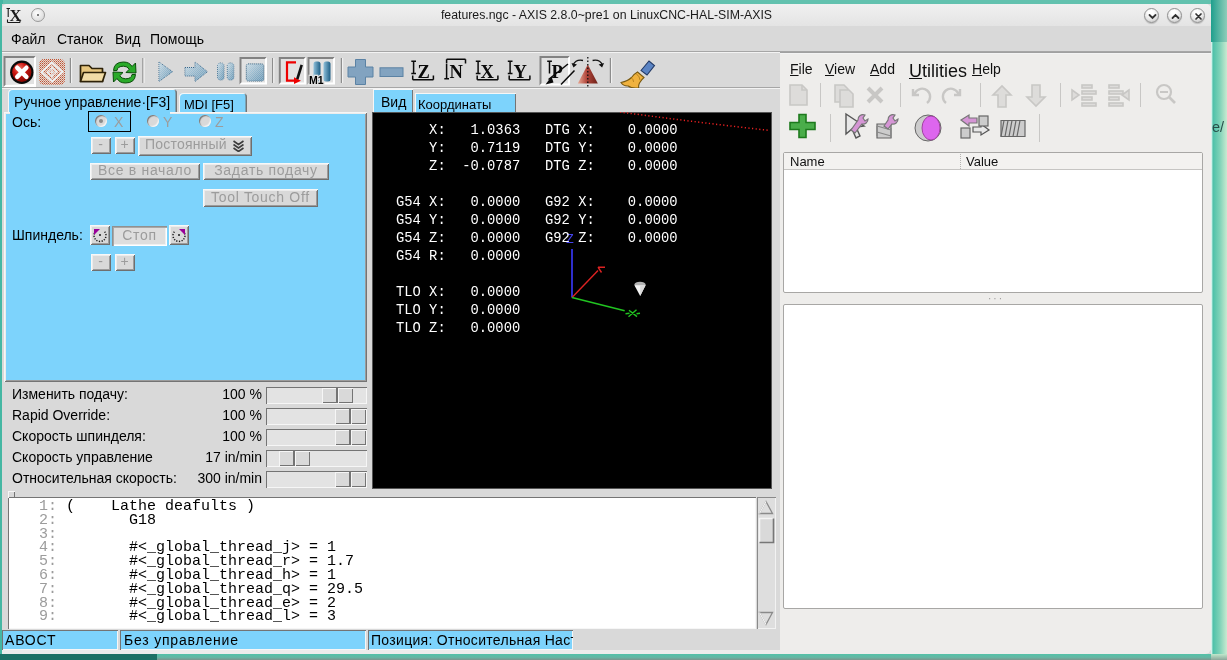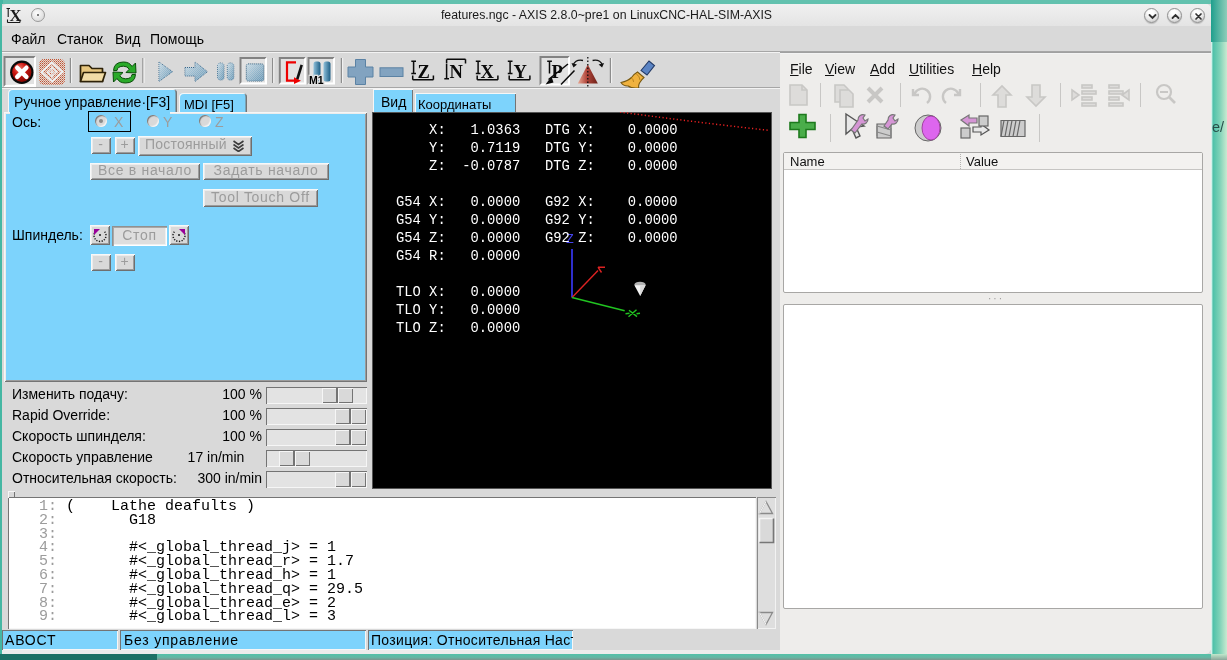--- a/index.html
+++ b/index.html
@@ -230,21 +230,21 @@
 <div class="abs" style="left:199px;top:115px;width:12px;height:12px;border-radius:50%;background:#d9d9d9;box-shadow:inset 1px 1px 1px #747474,inset -1px -1px 1px #f6f6f6"></div>
 <div class="abs dis" style="left:215px;top:114px;font-size:14px">Z</div>
 
 <div class="abs btn" style="left:91px;top:137px;width:20px;height:17px;line-height:15px">-</div>
 <div class="abs btn" style="left:115px;top:137px;width:20px;height:17px;line-height:15px">+</div>
 <div class="abs btn" style="left:138px;top:136px;width:114px;height:20px;line-height:17px;text-align:left;padding-left:7px;letter-spacing:0.2px">Постоянный</div>
 <svg class="abs" style="left:231px;top:140px" width="15" height="12" viewBox="0 0 15 12">
     <path d="M2.5,1 l5,3.5 5,-3.5 M2.5,4.5 l5,3.5 5,-3.5 M2.5,8 l5,3.5 5,-3.5" fill="none" stroke="#3d3d3d" stroke-width="1.6"></path>
   </svg>
 <div class="abs btn" style="left:90px;top:163px;width:110px;height:17px;line-height:15px">Все в начало</div>
-<div class="abs btn" style="left:203px;top:163px;width:126px;height:17px;line-height:15px">Задать начало</div>
+<div class="abs btn" style="left:203px;top:163px;width:126px;height:17px;line-height:15px">Задать подачу</div>
 <div class="abs btn" style="left:203px;top:189px;width:115px;height:18px;line-height:16px">Tool Touch Off</div>
 <div class="abs lbl" style="left:12px;top:227px">Шпиндель:</div>
 <div class="abs btn" style="left:90px;top:225px;width:20px;height:20px"></div>
 <svg class="abs" style="left:92px;top:227px" width="16" height="16" viewBox="0 0 16 16">
     <path d="M4,4 a6,6 0 1 0 8,0" fill="none" stroke="#1a1a1a" stroke-width="1.5" stroke-dasharray="1.2 1.4"></path>
     <path d="M2,2 l6,0 -6,6 Z" fill="#990099"></path>
     <circle cx="8" cy="8" r="1" fill="#1a1a1a"></circle>
   </svg>
 <div class="abs btn" style="left:112px;top:226px;width:55px;height:20px;line-height:19px;background:#dedede;box-shadow:inset 1px 1px 0 #909090,inset 2px 2px 0 #a8a8a8,inset -1px -1px 0 #ffffff,inset -2px -2px 0 #f0f0f0">Стоп</div>
 <div class="abs btn" style="left:169px;top:225px;width:20px;height:20px"></div>
@@ -258,21 +258,21 @@
 
 <div id="sliders">
 <div class="abs lbl" style="left:12px;top:385.5px">Изменить подачу:</div>
 <div class="abs lbl" style="left:12px;top:406.5px">Rapid Override:</div>
 <div class="abs lbl" style="left:12px;top:427.5px">Скорость шпинделя:</div>
 <div class="abs lbl" style="left:12px;top:448.5px">Скорость управление</div>
 <div class="abs lbl" style="left:12px;top:469.5px">Относительная скорость:</div>
 <div class="abs lbl" style="left:170px;top:385.5px;width:92px;text-align:right">100 %</div>
 <div class="abs lbl" style="left:170px;top:406.5px;width:92px;text-align:right">100 %</div>
 <div class="abs lbl" style="left:170px;top:427.5px;width:92px;text-align:right">100 %</div>
-<div class="abs lbl" style="left:170px;top:448.5px;width:92px;text-align:center">17 in/min</div>
+<div class="abs lbl" style="left:170px;top:448.5px;width:92px;text-align:right">17 in/min</div>
 <div class="abs lbl" style="left:170px;top:469.5px;width:92px;text-align:right">300 in/min</div>
 <div class="abs trough" style="left:266px;top:387px">
       <div class="thumb" style="left:56px"></div>
     </div>
 <div class="abs trough" style="left:266px;top:408px">
       <div class="thumb" style="left:69px"></div>
     </div>
 <div class="abs trough" style="left:266px;top:429px">
       <div class="thumb" style="left:69px"></div>
     </div>
@@ -347,21 +347,21 @@
 <div class="abs sunken tk" style="left:368px;top:630px;width:205px;height:20px;overflow:hidden">
     <div class="abs lbl" style="left:3px;top:2px;white-space:nowrap;letter-spacing:0.3px">Позиция: Относительная Настраиваемая</div>
   </div>
 
 <div class="abs" style="left:780px;top:52px;width:431px;height:2px;box-shadow:inset 0 1px 0 #a0a0a0,inset 0 -1px 0 #f3f3f3"></div>
 <div id="rightpanel" class="abs" style="left:780px;top:54px;width:431px;height:596px;background:#eeedeb">
 
   <div class="abs" style="left:10px;top:7px;font-size:14px;color:#111"><u>F</u>ile</div>
   <div class="abs" style="left:45px;top:7px;font-size:14px;color:#111"><u>V</u>iew</div>
   <div class="abs" style="left:90px;top:7px;font-size:14px;color:#111"><u>A</u>dd</div>
-  <div class="abs" style="left:129px;top:7px;font-size:14px;color:#111"><u>U</u>tilities</div>
+  <div class="abs" style="left:129px;top:7px;font-size:18px;color:#111"><u>U</u>tilities</div>
   <div class="abs" style="left:192px;top:7px;font-size:14px;color:#111"><u>H</u>elp</div>
 
   <svg class="abs" style="left:0px;top:28px" width="431" height="28" viewBox="0 0 431 28">
     <g stroke="#c8c7c5" stroke-width="1.6" fill="#dddcda">
       <path d="M10,3 L22,3 L27,8 L27,23 L10,23 Z"></path>
         <path d="M22,3 L22,8 L27,8" fill="none"></path>
       <rect x="40" y="1" width="1" height="24" fill="#c8c7c5" stroke="none"></rect>
       <path d="M55,3 L64,3 L68,7 L68,20 L55,20 Z"></path>
         <path d="M60,8 L69,8 L73,12 L73,25 L60,25 Z"></path>
       <path d="M88,6 L102,20 M102,6 L88,20" stroke-width="4" fill="none"></path>

